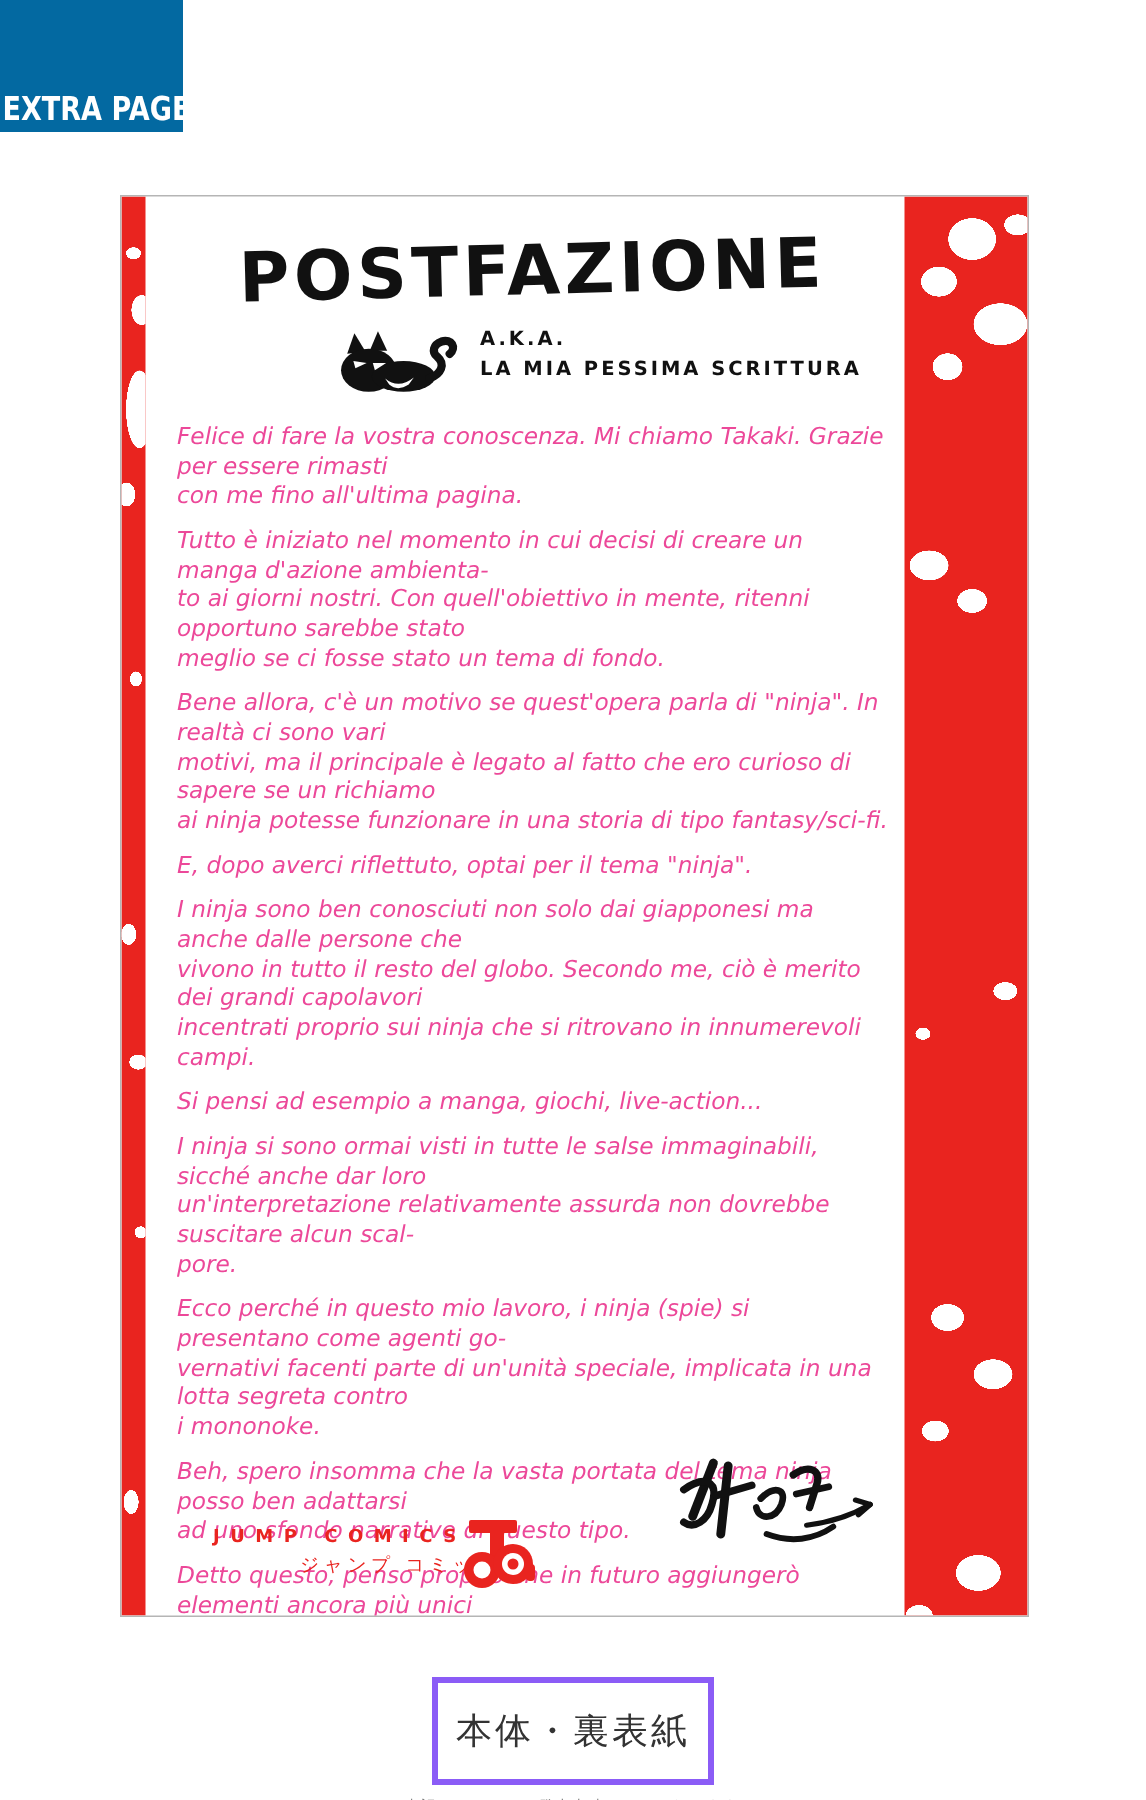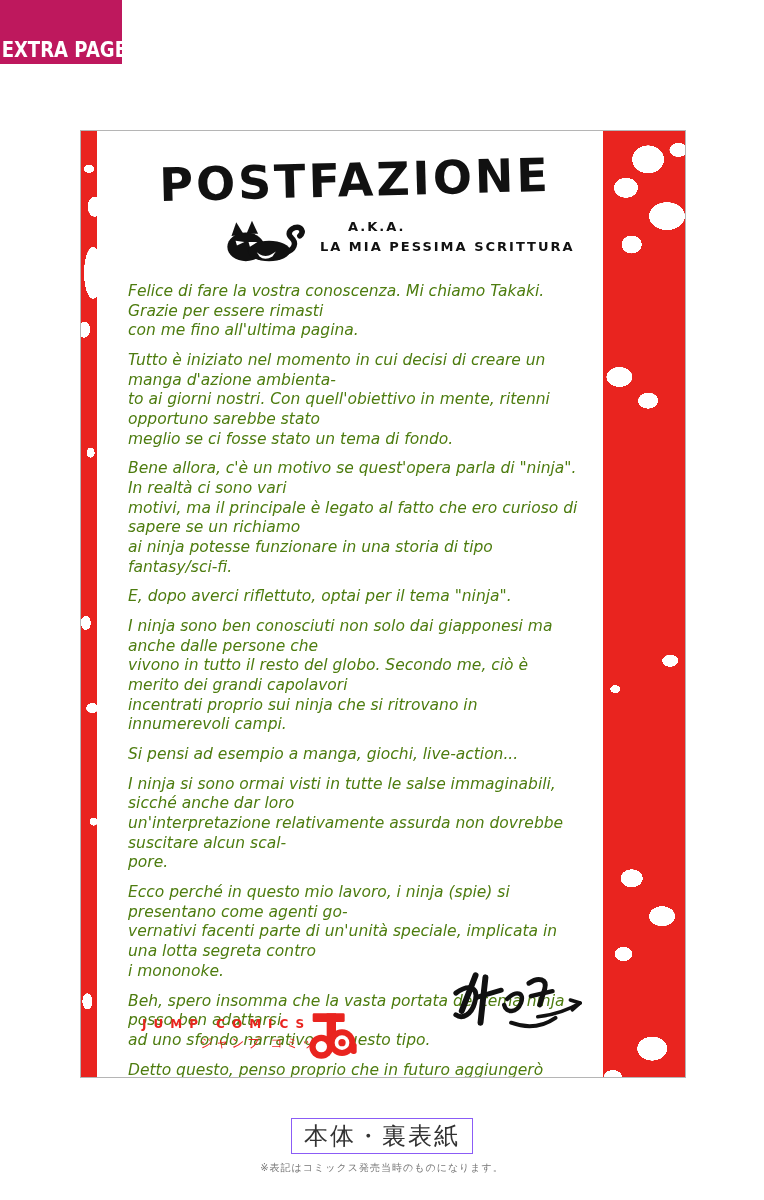--- a/index.html
+++ b/index.html
@@ -3,22 +3,22 @@
 <meta charset="utf-8">
 <style>
   html,body{margin:0;padding:0;}
   body{
     width:764px;height:1200px;position:relative;background:#ffffff;
     font-family:"DejaVu Sans", sans-serif;overflow:hidden;
   }
 
   
   .extra-pages{
-    position:absolute;left:0;top:0;width:122px;height:64px;
-    background:#be185d;color:#fff;display:flex;align-items:flex-end;
+    position:absolute;left:0;top:0;width:122px;height:88px;
+    background:#0369a1;color:#fff;display:flex;align-items:flex-end;
   }
   .extra-pages .lbl{
     font-weight:bold;font-size:22px;line-height:1;white-space:nowrap;
     transform:scaleX(.82);transform-origin:left bottom;padding:0 0 3px 2px;
   }
 
   
   .page{
     position:absolute;left:80px;top:130px;width:606px;height:948px;
     background:#fff;border:1px solid #b5b5b5;box-sizing:border-box;overflow:hidden;
@@ -62,40 +62,40 @@
   .content{position:absolute;left:33px;top:0;width:482px;height:100%;}
 
   .title{
     margin:0;position:absolute;top:22px;left:0;width:100%;text-align:center;
     font-size:46px;font-weight:800;letter-spacing:3px;color:#111;
     transform:rotate(-1.5deg);
   }
 
   .aka-row{position:absolute;top:86px;left:112px;display:flex;align-items:flex-start;gap:12px;}
   .aka-text{padding-top:2px;color:#111;}
-  .aka-text .l1{font-size:13px;letter-spacing:2px;font-weight:600;margin-left:28px;}
+  .aka-text .l1{font-size:13px;letter-spacing:2px;font-weight:600;}
   .aka-text .l2{font-size:13px;letter-spacing:2px;font-weight:600;margin-top:5px;}
 
   .text-block{position:absolute;top:151px;left:0;width:482px;}
   .para{
     white-space:pre-line;font-style:italic;font-size:15.5px;line-height:1.27;
-    margin:0 14px 10px;color:#4d7c0f;
+    margin:0 4px 10px;color:#ec4899;
   }
 
   .footer-row{position:absolute;top:836px;left:0;width:482px;height:110px;}
   .jump{position:absolute;left:28px;top:50px;color:#e9241f;}
   .jump .en{font-size:12px;font-weight:bold;letter-spacing:7px;white-space:nowrap;}
   .jump .jp{font-size:12.5px;letter-spacing:3px;margin-top:4px;margin-left:58px;white-space:nowrap;}
   .jc{position:absolute;left:188px;top:38px;}
   .sig{position:absolute;left:330px;top:2px;}
 
   
   .caption{position:absolute;left:0;top:1118px;width:764px;text-align:center;}
   .caption-box{
-    display:inline-block;border:1px solid #8b5cf6;padding:1px 12px;
+    display:inline-block;border:4px solid #8b5cf6;padding:16px 12px;
     font-size:24px;color:#333;letter-spacing:2px;
     font-family:"Liberation Serif","DejaVu Serif",serif;
   }
   .caption-note{margin-top:7px;font-size:10px;color:#777;letter-spacing:1px;}
 </style>
 </head>
 <body>
 
 <div class="extra-pages">
   <span class="lbl">EXTRA PAGES</span>

